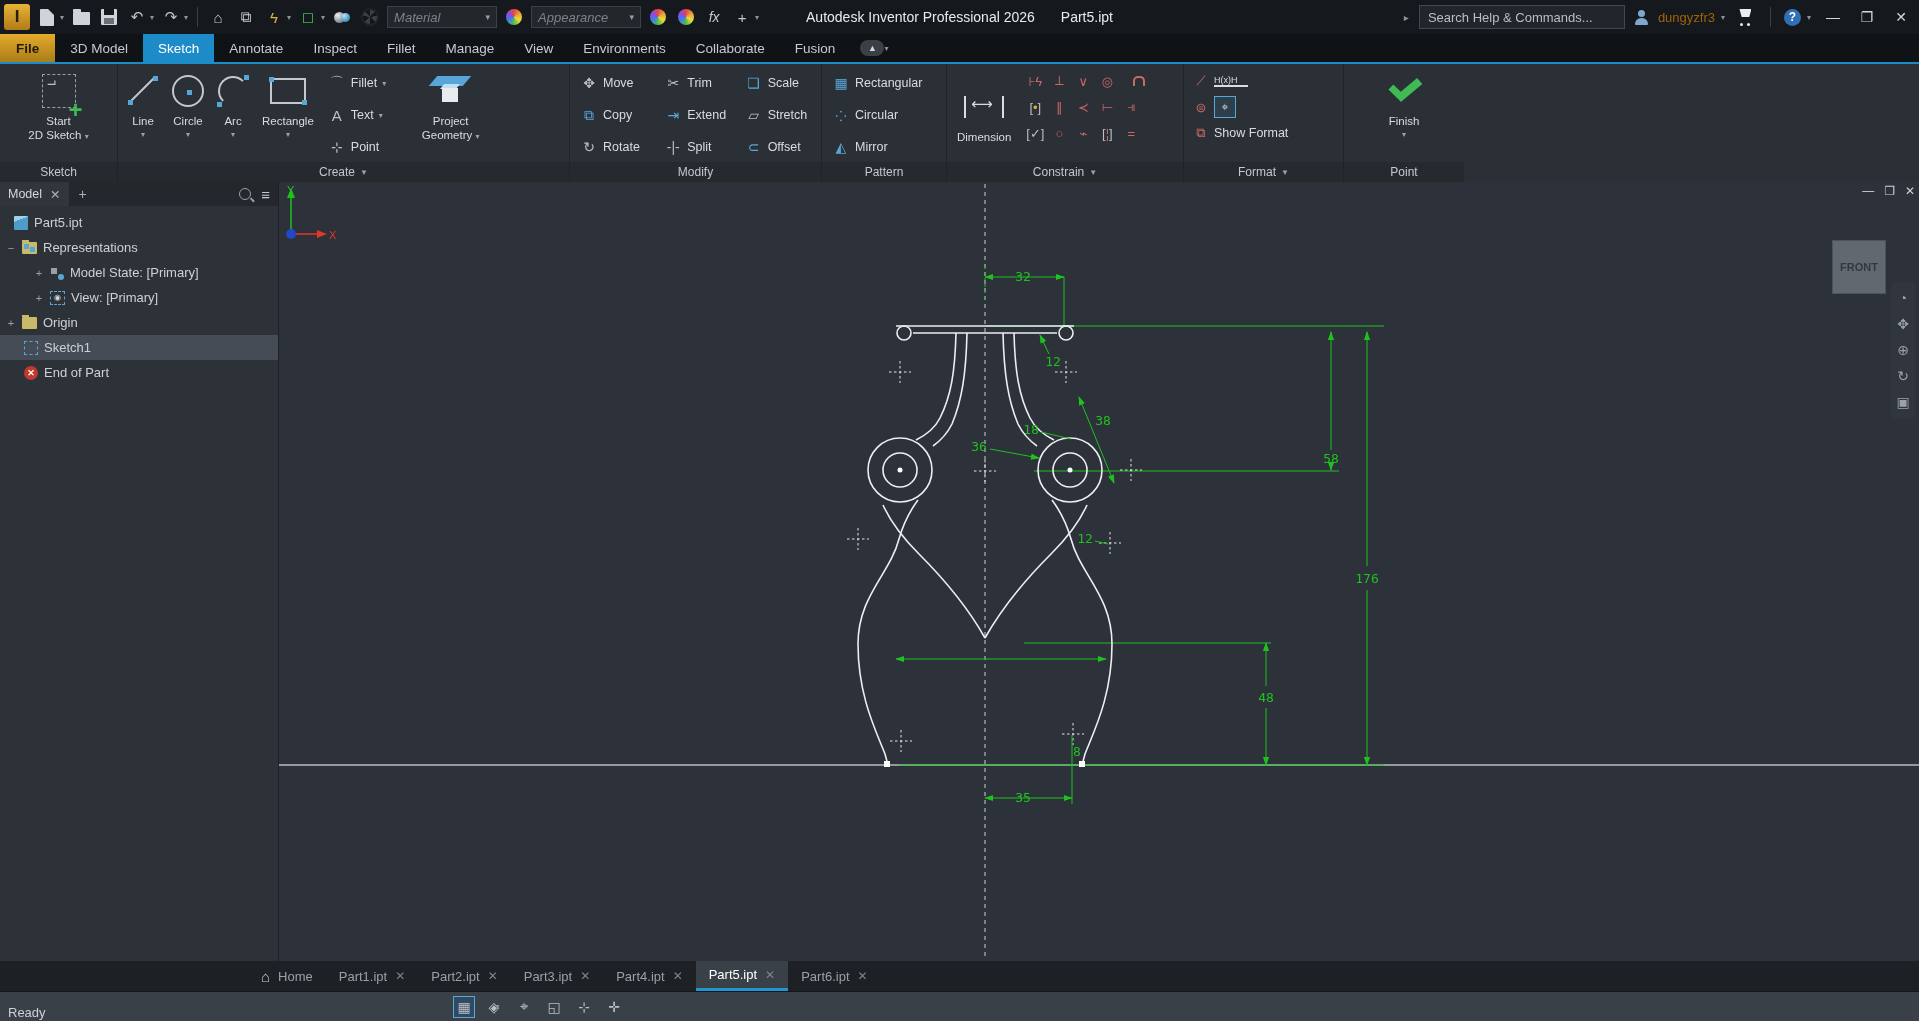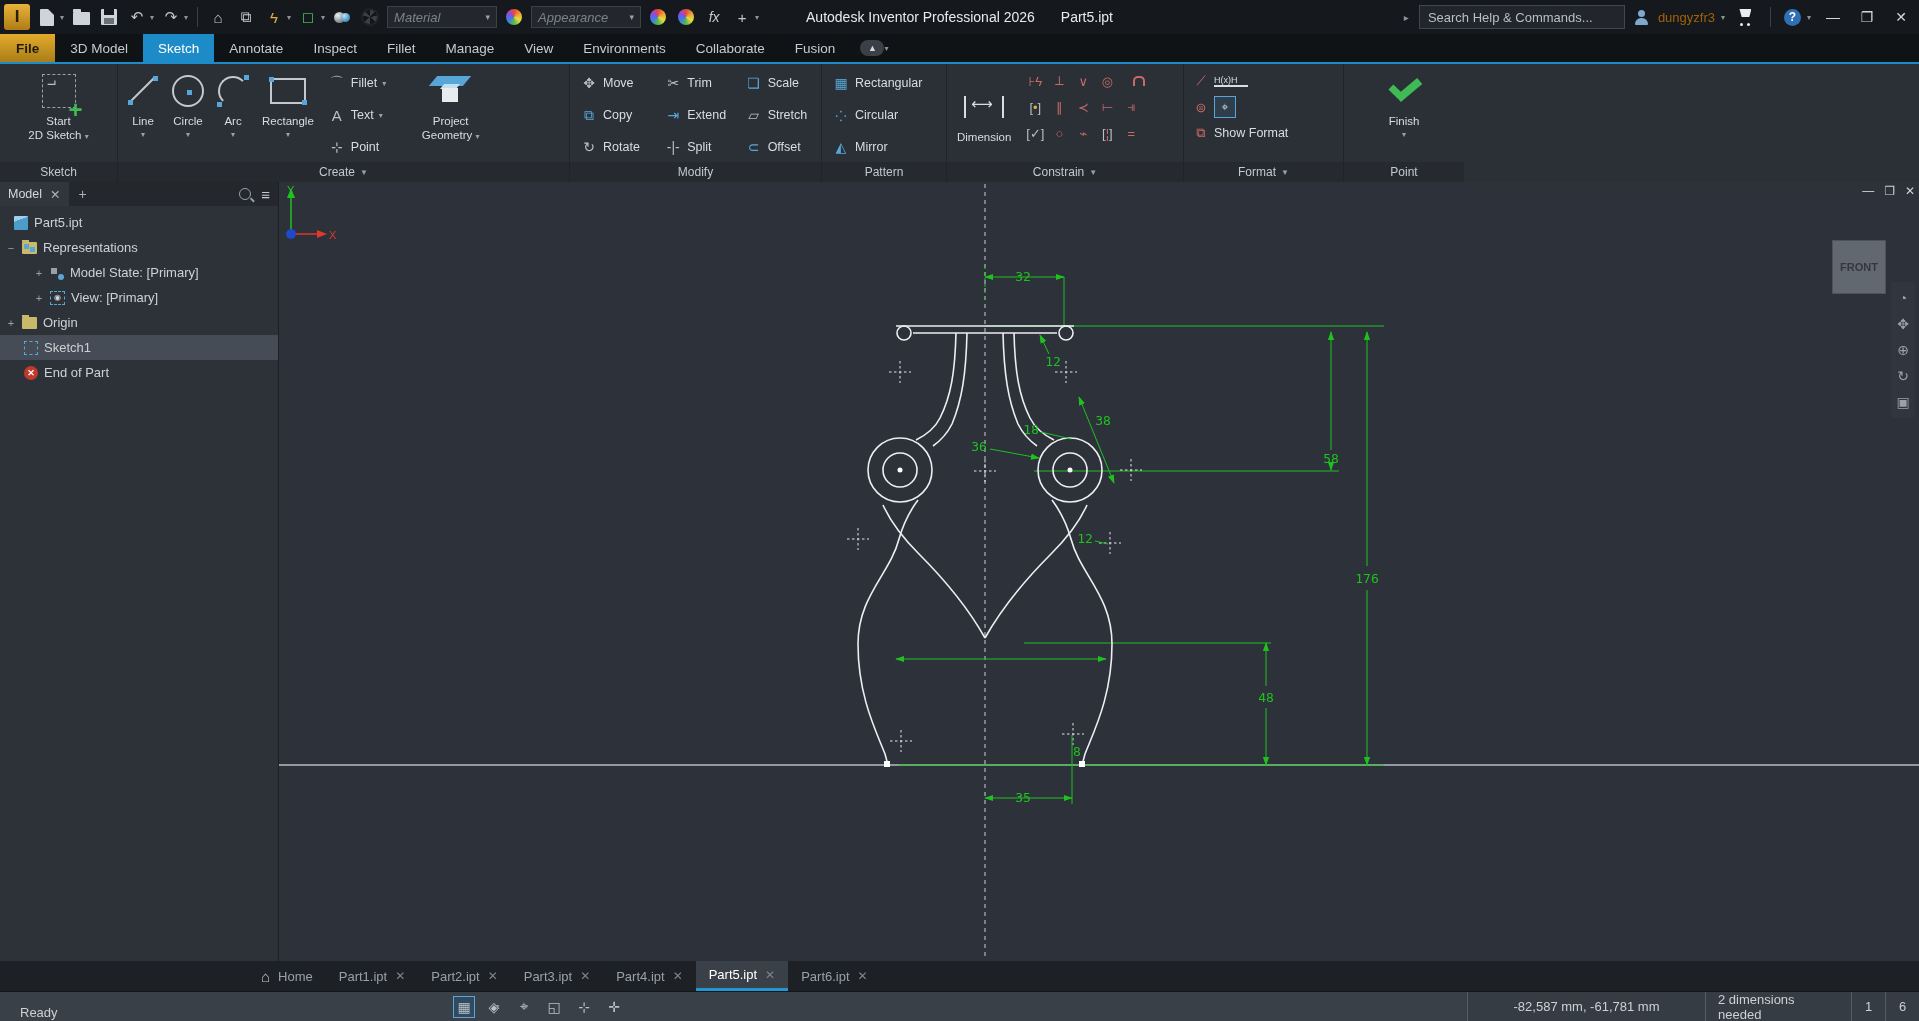--- a/index.html
+++ b/index.html
@@ -141,21 +141,21 @@
 
   
   .doctabs { height:30px; background:#1d2125; display:flex; align-items:stretch; padding-left:248px; flex:0 0 30px; }
   .dtab { display:flex; align-items:center; gap:8px; padding:0 13px; color:#99a0a8; font-size:13px; position:relative; }
   .dtab .x { font-size:12px; color:#7e858d; }
   .dtab.active { background:#3a4048; color:#fff; border-bottom:3px solid #2196d3; }
   .home-ic { font-size:15px; color:#c3c8ce; }
 
   
   .statusbar { height:30px; background:#3a4047; display:flex; align-items:center; position:relative; font-size:13px; color:#ccd1d6; flex:0 0 30px; border-top:1px solid #14171a; }
-  .status-left { padding-left:20px;margin-top:12px; }
+  .status-left { padding-left:8px;margin-top:12px; }
   .status-icons { position:absolute; left:453px; display:flex; gap:8px; align-items:center; }
   .sic { width:22px; height:22px; display:flex; align-items:center; justify-content:center; color:#b9bfc6; font-size:14px; }
   .sic.hl { border:1px solid #58a6d8; background:#2f4a61; }
   .status-right { margin-left:auto; display:flex; align-items:stretch; height:100%; }
   .sbox { display:flex; align-items:center; justify-content:center; border-left:1px solid #565c63; padding:0 12px; background:#363c43; }
   .sbox.coords { width:238px; }
   .sbox.msg { width:146px; }
   .sbox.n { width:34px; }
 </style>
 </head>
@@ -691,21 +691,15 @@
   <div class="statusbar">
     <div class="status-left">Ready</div>
     <div class="status-icons">
       <span class="sic hl">▦</span>
       <span class="sic">◈<span class="carat">▾</span></span>
       <span class="sic">⌖<span class="carat">▾</span></span>
       <span class="sic">◱</span>
       <span class="sic">⊹</span>
       <span class="sic">✛</span>
     </div>
-    <div class="status-right">
-      <div class="sbox coords">-82,587 mm, -61,781 mm</div>
-      <div class="sbox msg">2 dimensions needed</div>
-      <div class="sbox n">1</div>
-      <div class="sbox n">6</div>
-    </div>
   </div>
 
 </div>
 
 </body></html>

